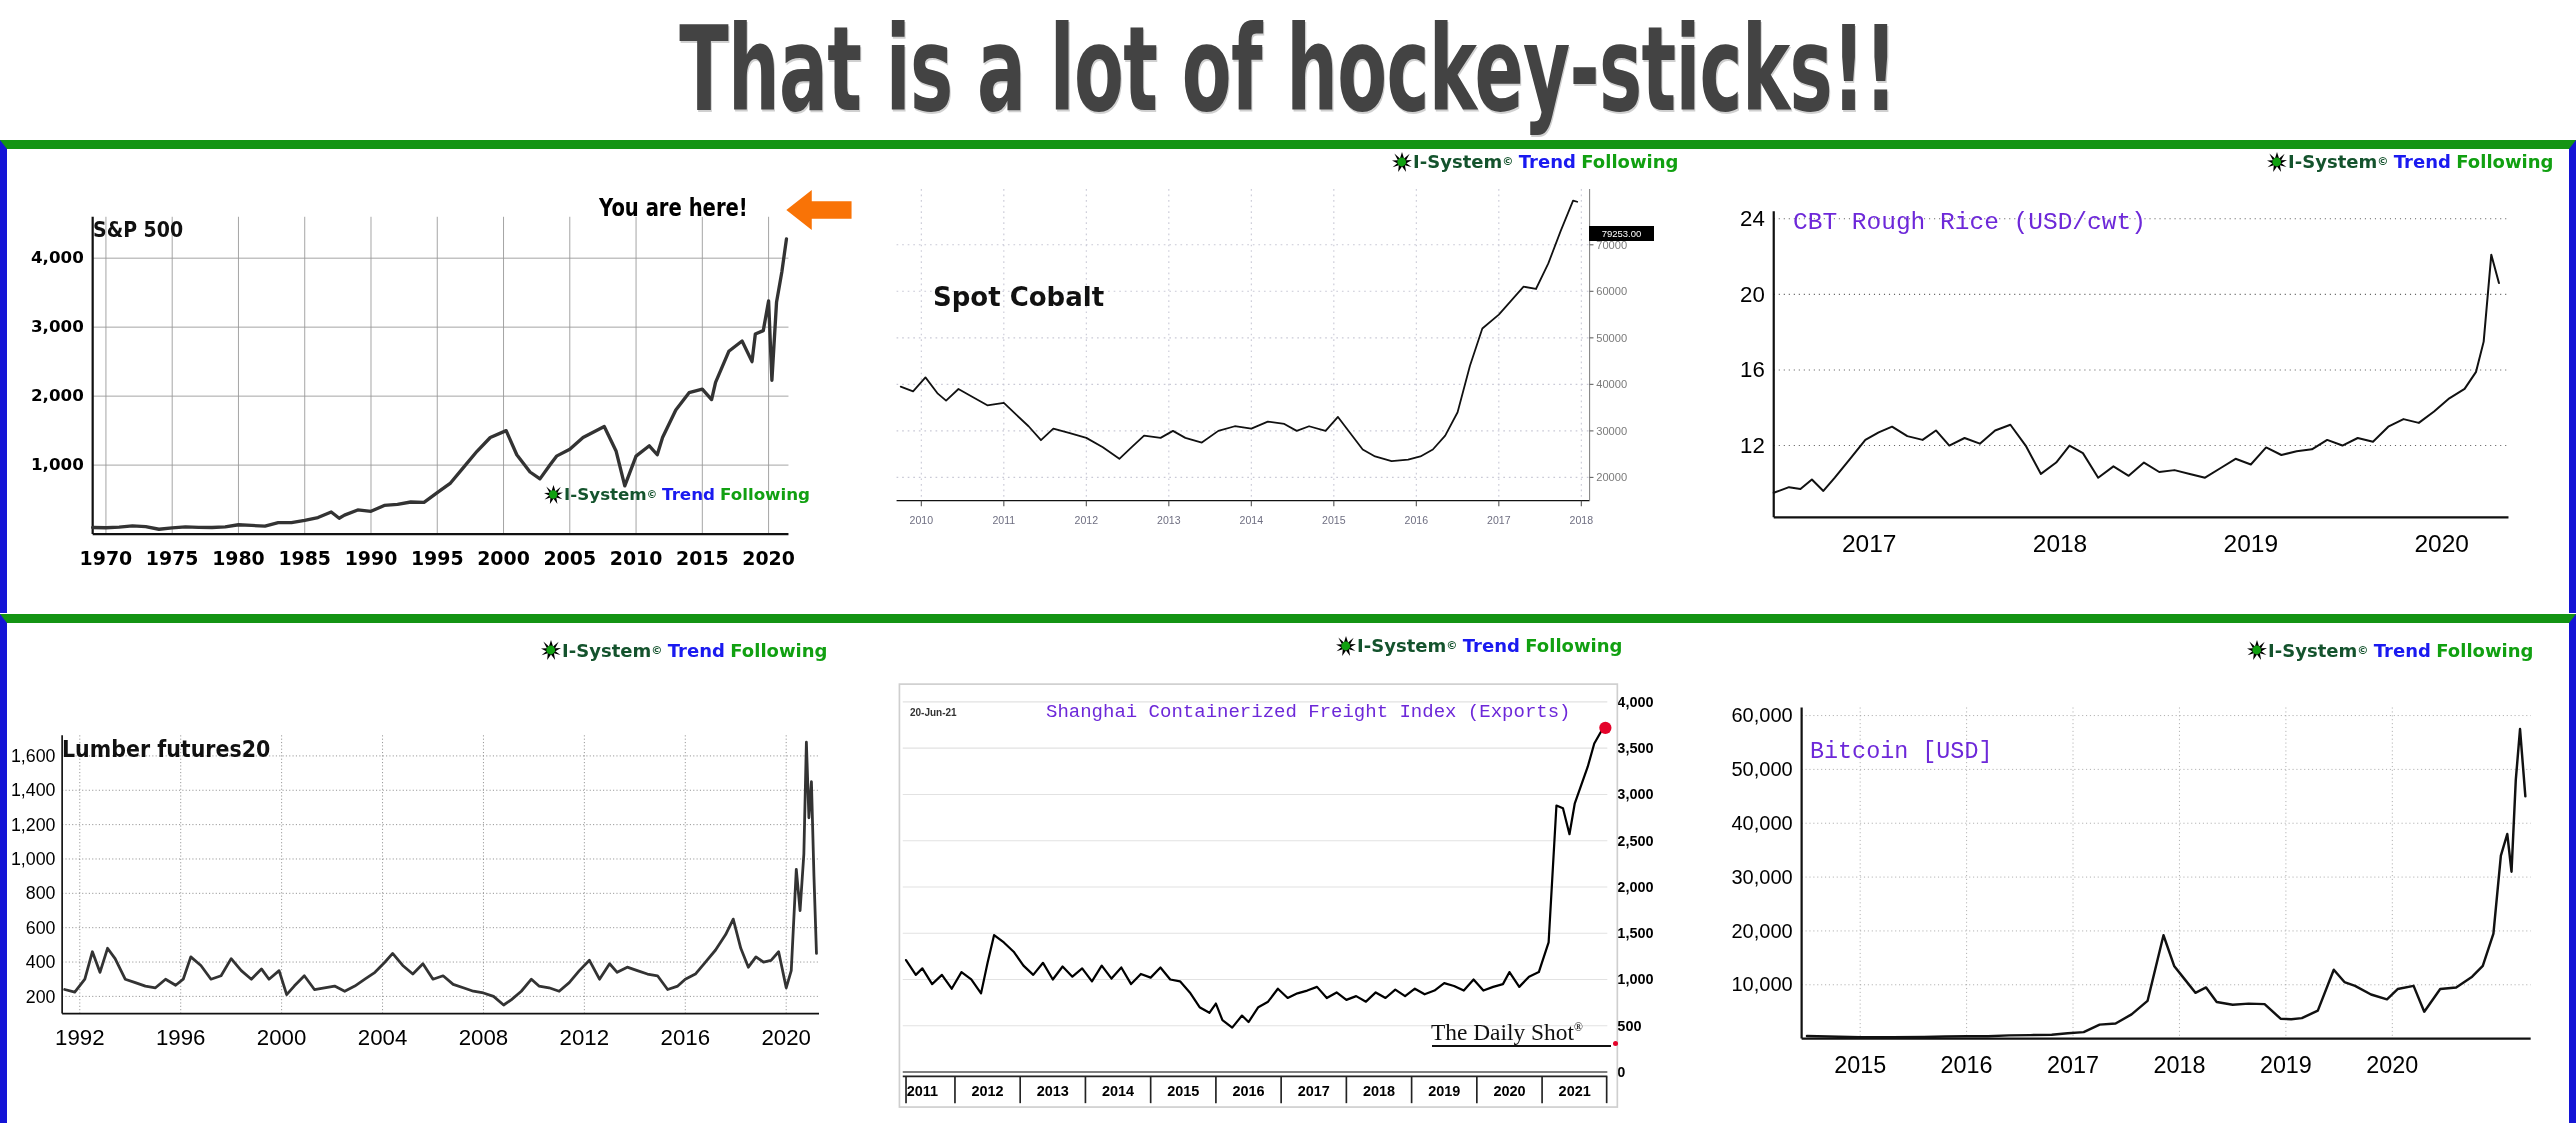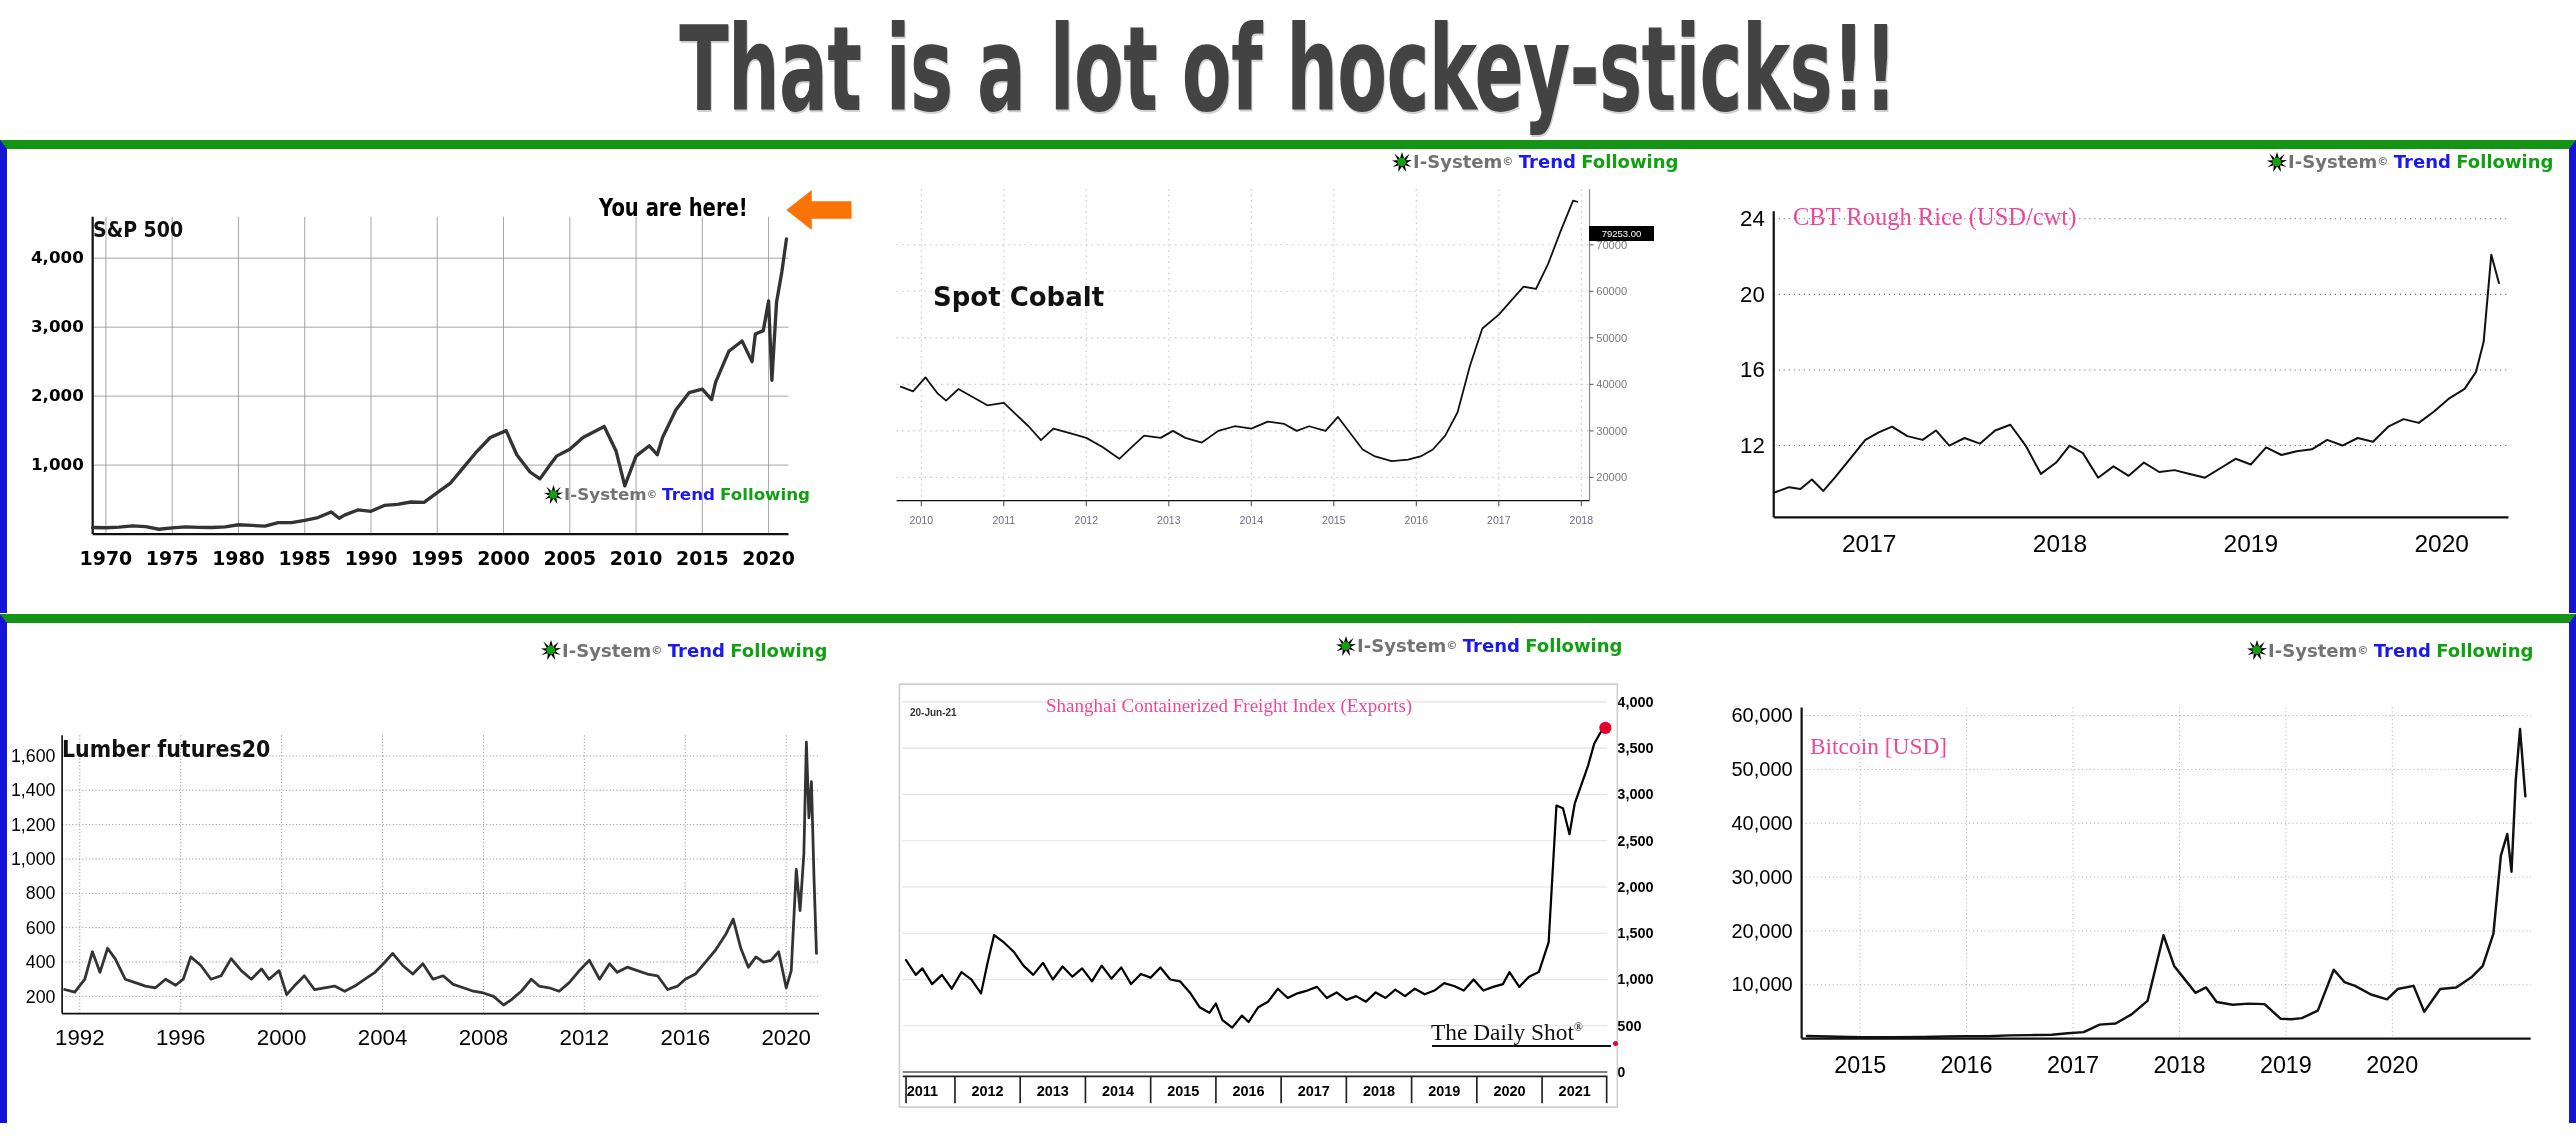--- a/index.html
+++ b/index.html
@@ -25,32 +25,32 @@
   .grid-frame{position:absolute;box-sizing:border-box;background:#ffffff;}
   #frame-top{left:0;top:140px;width:2576px;height:473px;border-top:9px solid #149414;border-left:7.8px solid #1414d6;border-right:7.8px solid #1414d6;}
   #frame-bottom{left:0;top:614px;width:2576px;height:531px;border-top:9px solid #149414;border-bottom:9px solid #149414;border-left:7.8px solid #1414d6;border-right:7.8px solid #1414d6;}
 
   
   .panel{position:absolute;box-sizing:border-box;background:#ffffff;}
 
   
   .logo{position:absolute;display:flex;align-items:center;white-space:nowrap;font-family:"DejaVu Sans",sans-serif;font-weight:bold;}
   .logo .star{display:inline-block;margin-right:1.1px;}
-  .logo .isys{color:#737373;}
+  .logo .isys{color:#14532d;}
   .logo .sup{font-size:.62em;vertical-align:super;}
   .logo .trend{color:#1a1af0;margin-left:.30em;}
   .logo .following{color:#11a011;margin-left:.30em;}
 
   
   .chartsvg{display:block;}
 
   
   .ct{position:absolute;white-space:nowrap;}
   .ct-blk{font-family:"DejaVu Sans",sans-serif;font-weight:bold;color:#111;}
-  .ct-thin{font-family:Liberation Serif, serif;font-weight:normal;color:#ec4899;}
+  .ct-thin{font-family:Liberation Mono, monospace;font-weight:normal;color:#6d28d9;margin-top:6px;}
 
   .youarehere{position:absolute;font-family:"DejaVu Sans",sans-serif;font-weight:bold;color:#000;white-space:nowrap;transform:scaleX(.8);transform-origin:left center;}
   .arrow-orange{position:absolute;}
 
   .badge{position:absolute;background:#000;color:#fff;font-family:"Liberation Sans",sans-serif;display:flex;align-items:center;justify-content:center;white-space:nowrap;}
 
   .datestamp{position:absolute;font-family:"Liberation Sans",sans-serif;font-weight:bold;color:#333;white-space:nowrap;}
   .tds{position:absolute;font-family:"Liberation Serif",serif;color:#111;white-space:nowrap;}
   .tds .reg{font-size:.5em;vertical-align:super;}
   .tds-rule{position:absolute;background:#111;}

